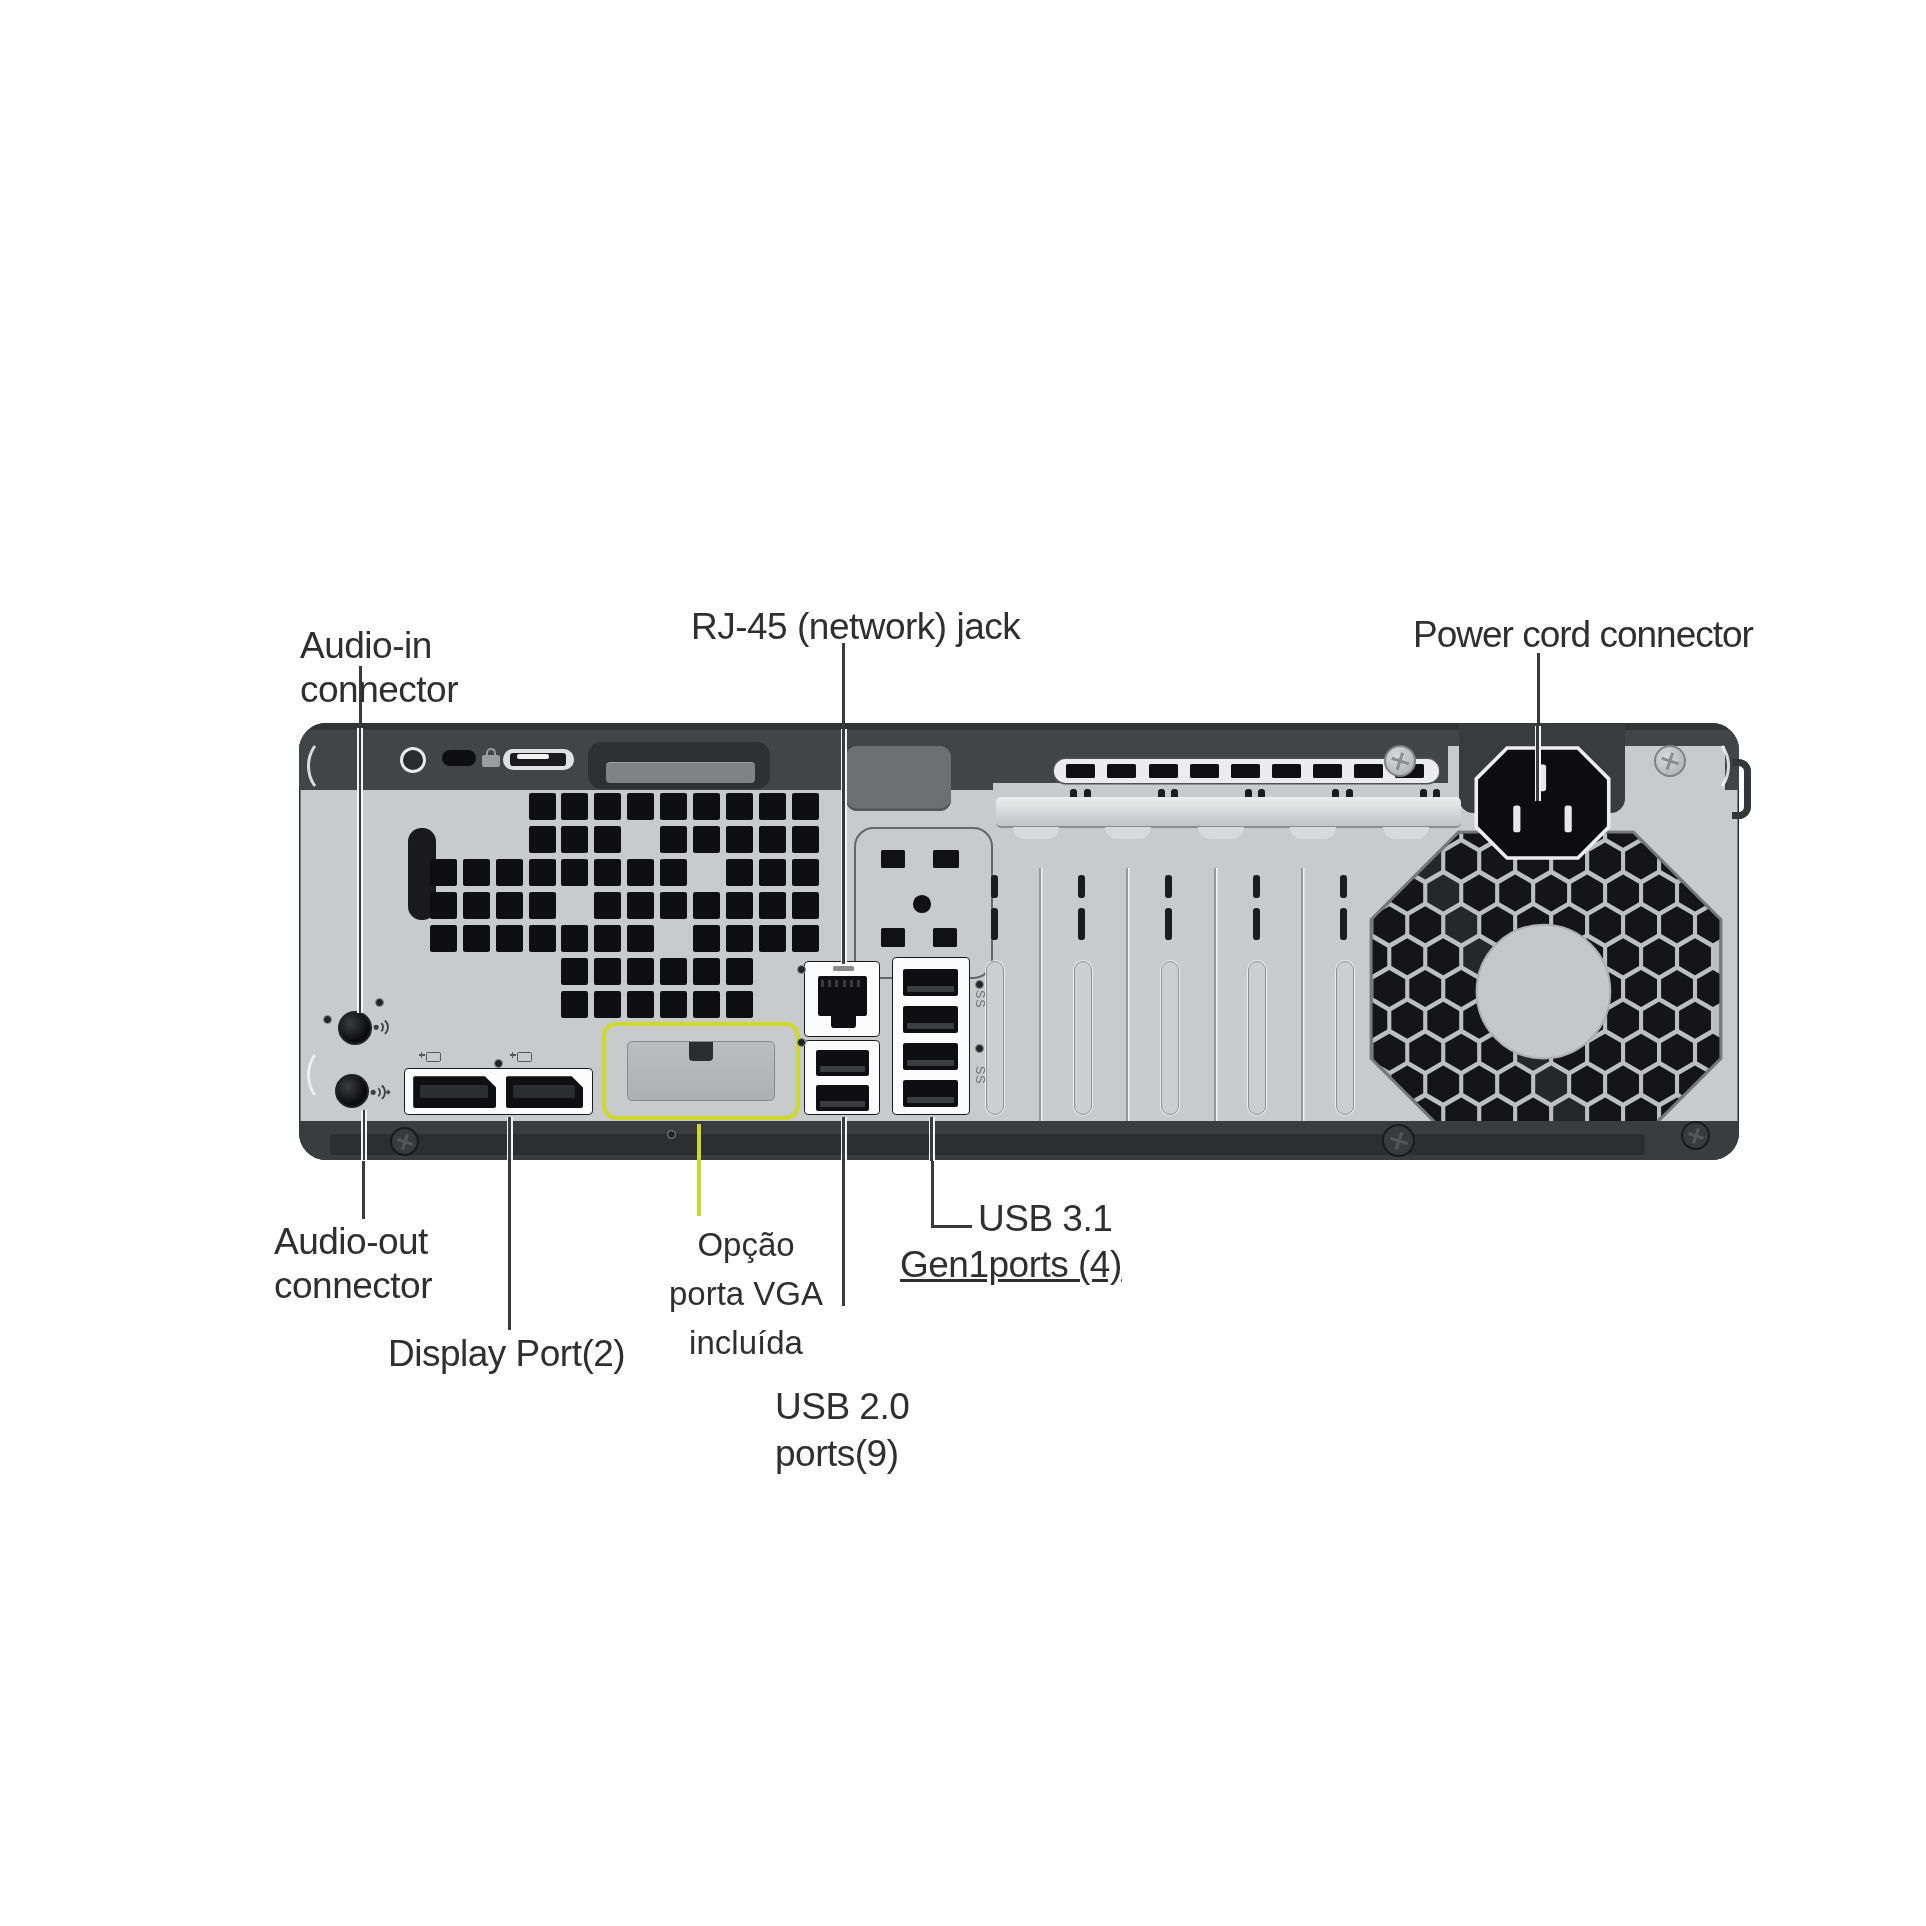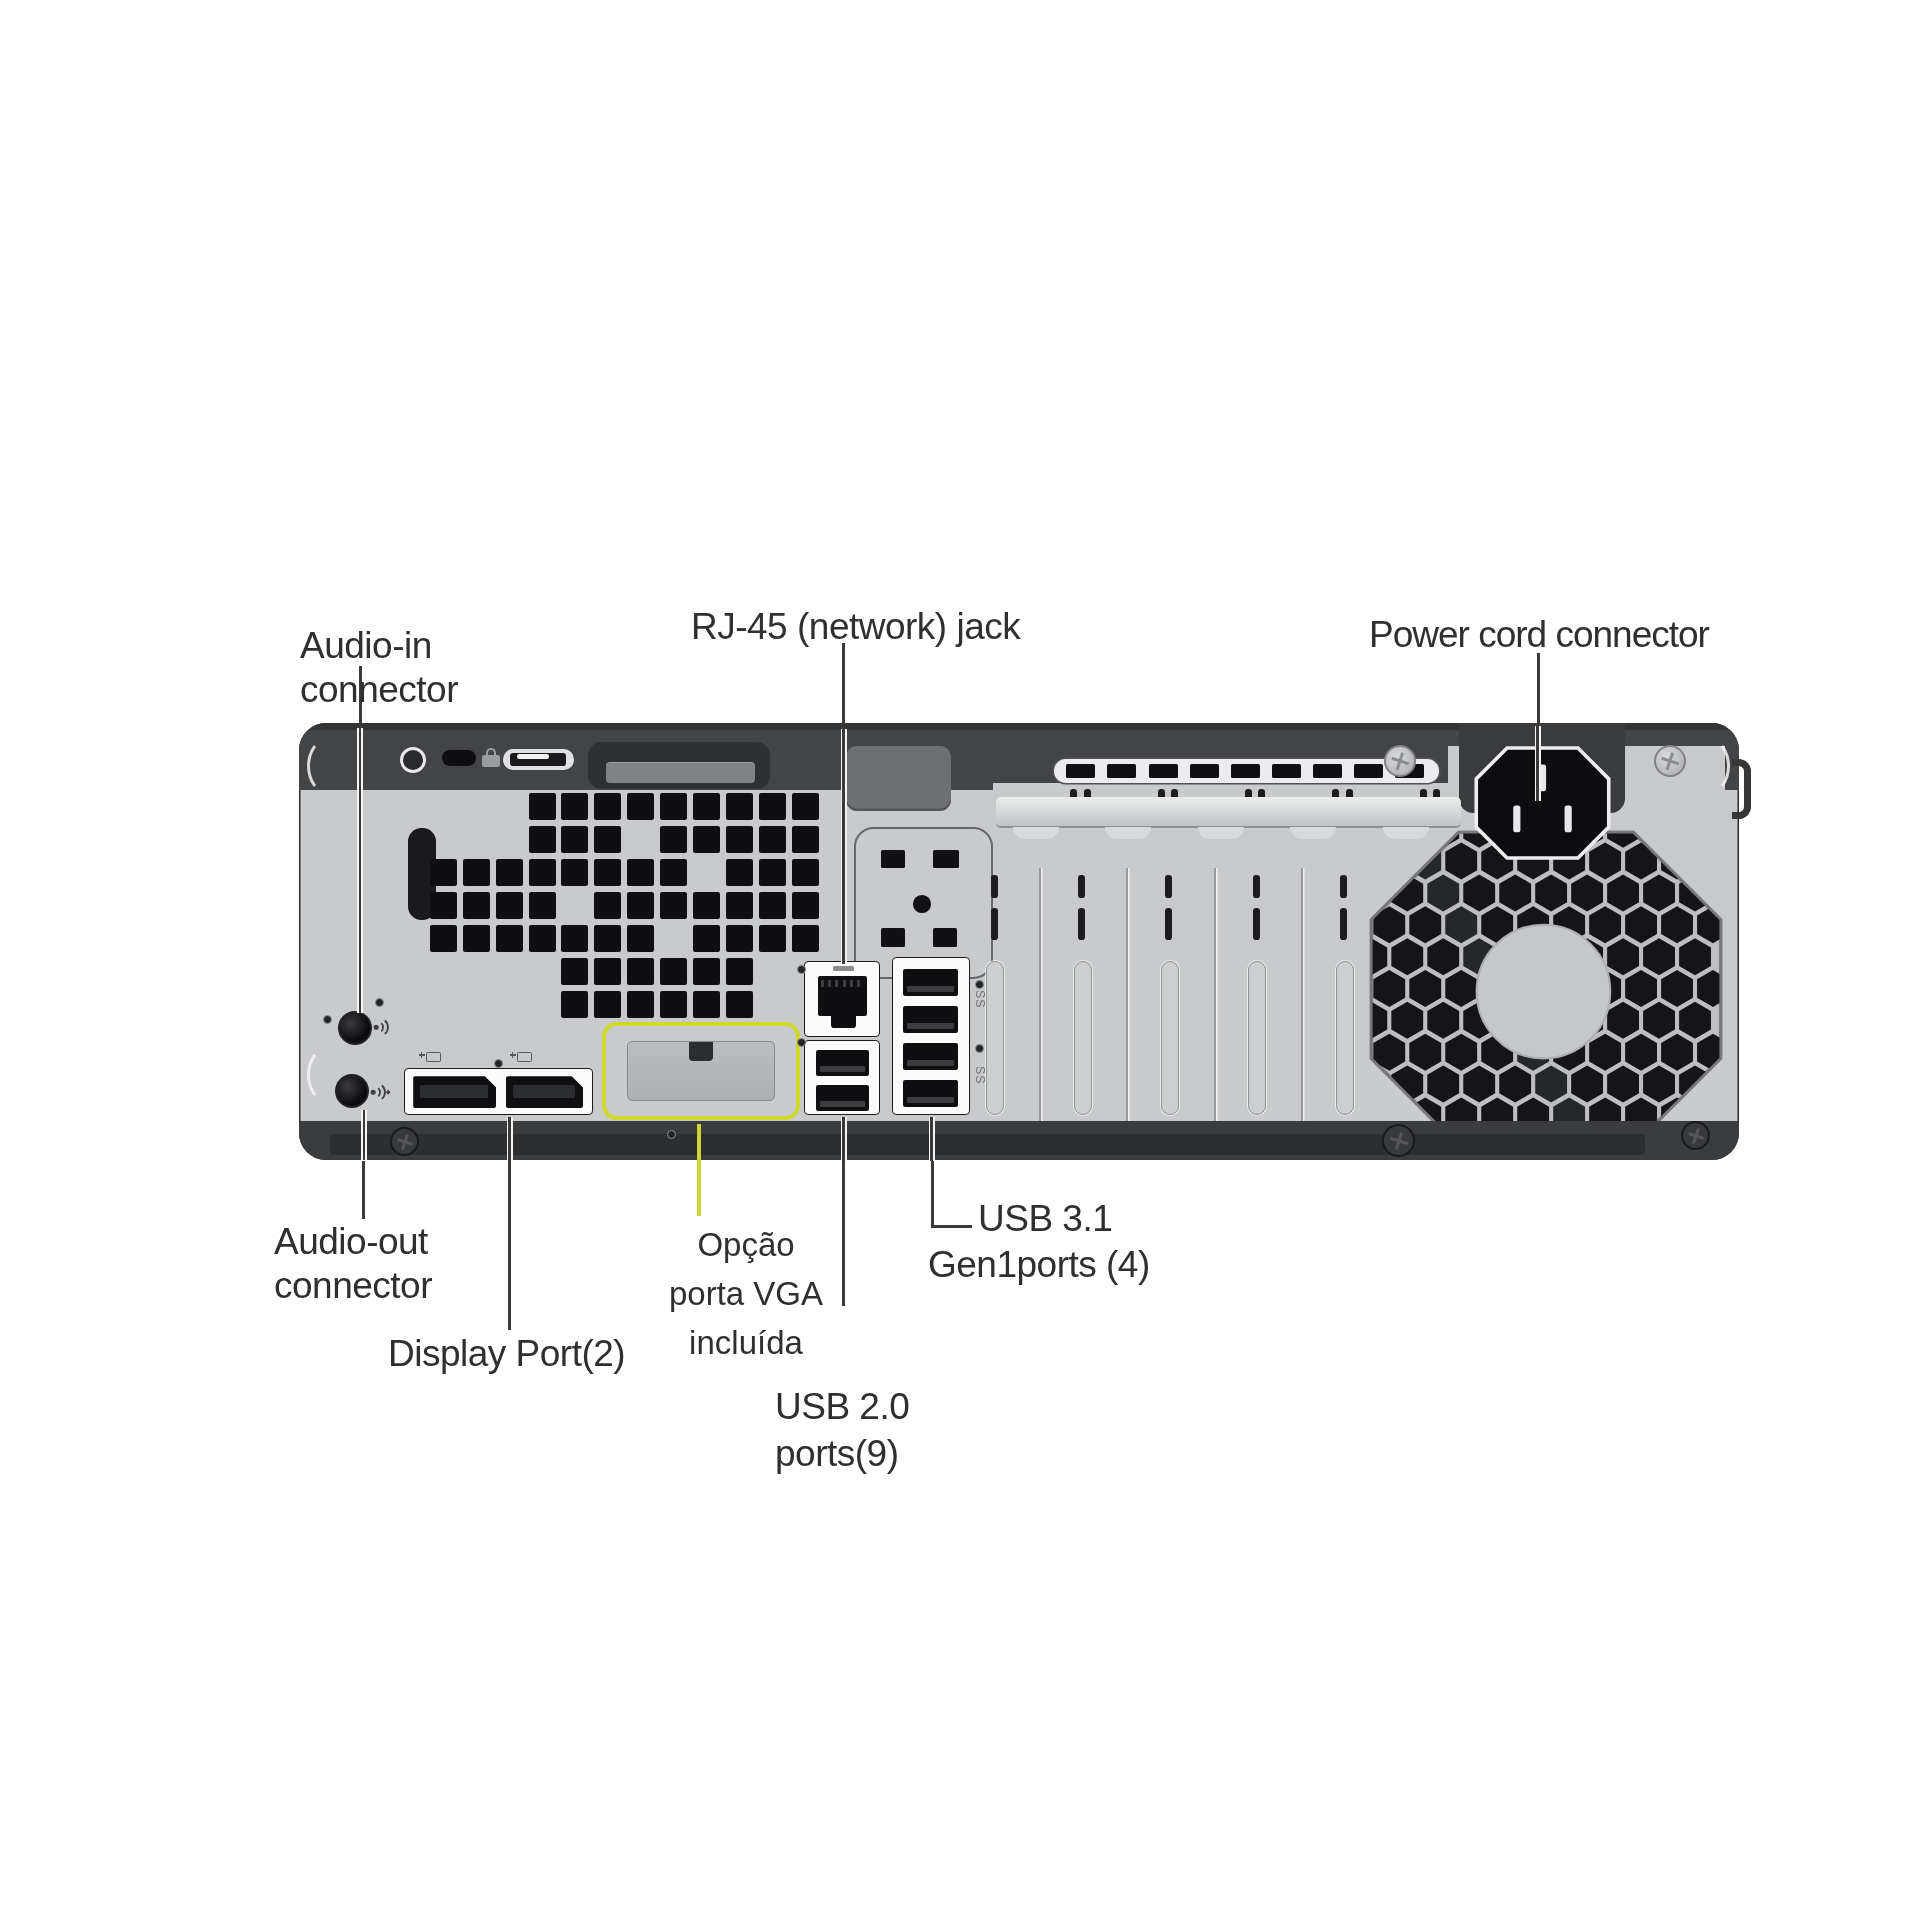--- a/index.html
+++ b/index.html
@@ -473,32 +473,32 @@
   <div class="lead" style="left:842px;top:1161px;height:145px;"></div>
   <div class="lead-over" style="left:929px;top:1117px;height:44px;"></div>
   <div class="lead" style="left:931px;top:1161px;height:66px;"></div>
   <div class="lead-h" style="left:931px;top:1225px;width:41px;"></div>
 
   <div class="lbl" style="left:300px;top:580px;margin-top:44px;">
     <div>Audio-in</div>
     <div>connector</div>
   </div>
   <div class="lbl" style="left:691px;top:605px;">RJ-45 (network) jack</div>
-  <div class="lbl" style="left:1369px;top:613px;letter-spacing:-1px;">Power cord connector</div>
+  <div class="lbl" style="left:1413px;top:613px;letter-spacing:-1px;">Power cord connector</div>
   <div class="lbl" style="left:274px;top:1220px;">
     <div>Audio-out</div>
     <div>connector</div>
   </div>
   <div class="lbl" style="left:388px;top:1332px;">Display Port(2)</div>
   <div class="lbl small center" style="left:698px;top:1220px;">
     <div>Opção</div>
     <div>porta VGA</div>
     <div>incluída</div>
   </div>
   <div class="lbl" style="left:775px;top:1383px;line-height:47px;">
     <div>USB 2.0</div>
     <div>ports(9)</div>
   </div>
   <div class="lbl" style="left:978px;top:1197px;">USB 3.1</div>
-  <div class="lbl" style="left:928px;top:1243px;">Gen1ports (4)</div>
+  <div class="lbl" style="left:900px;top:1243px;text-decoration:underline;">Gen1ports (4)</div>
 
 </div>
 
 
 </body></html>

